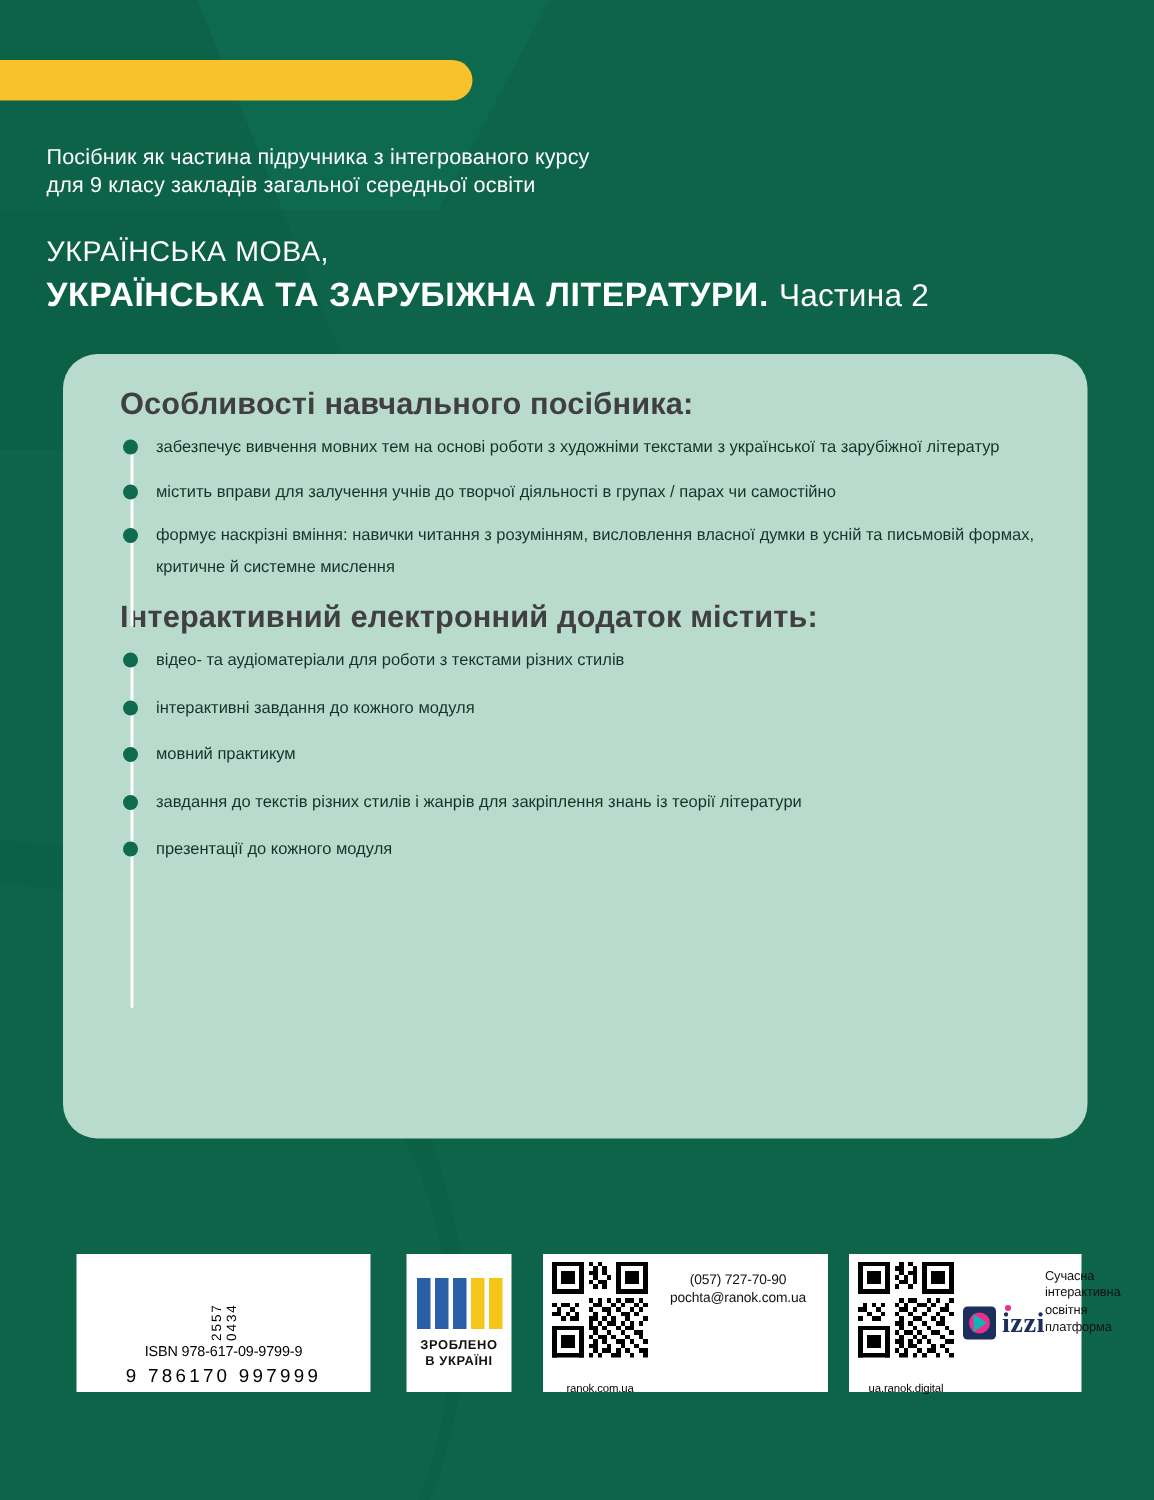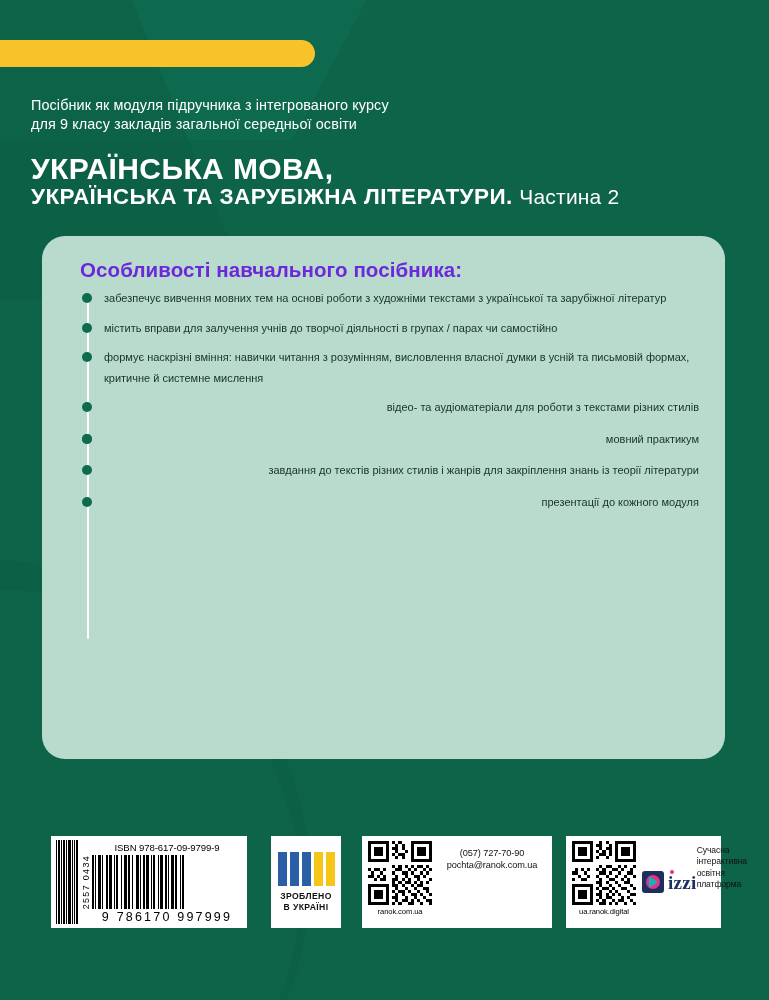--- a/index.html
+++ b/index.html
@@ -24,52 +24,52 @@
   
   .yellow-bar{position:absolute;left:-40px;top:40px;width:355px;height:27px;
     background:#f8c22b;border-radius:0 14px 14px 0;}
 
   
   .subtitle{position:absolute;left:31px;top:96px;width:600px;
     color:#ffffff;font-size:14.4px;line-height:19px;font-weight:400;
     letter-spacing:.1px;}
   .subtitle div{white-space:nowrap;}
   .maintitle{position:absolute;left:31px;top:155px;width:710px;color:#ffffff;}
-  .maintitle .l1{font-size:30px;font-weight:700;letter-spacing:.4px;line-height:28px;}
+  .maintitle .l1{font-size:19px;font-weight:400;letter-spacing:.4px;line-height:28px;}
   .maintitle .l2{font-size:22.5px;font-weight:700;letter-spacing:.4px;line-height:28px;
     white-space:nowrap;}
   .maintitle .part{font-weight:400;font-size:21px;letter-spacing:.2px;}
 
   
   .card{position:absolute;left:42px;top:236px;width:683px;height:523px;
     background:#b9dbcd;border-radius:23px;box-sizing:border-box;
     padding:14px 22px 10px 22px;}
 
-  .sec-head{color:#6d28d9;font-size:20.5px;font-weight:700;letter-spacing:.1px;
+  .sec-head{color:#404040;font-size:20.5px;font-weight:700;letter-spacing:.1px;
     margin:6px 0 4px 16px;line-height:28px;white-space:nowrap;}
   .sec-head.second{margin-top:10px;}
 
   ul.blist{list-style:none;margin:0;padding:0;position:relative;}
   ul.blist li{position:relative;padding:0 4px 0 40px;margin:0 0 9px 0;
     color:#17322a;font-size:11px;line-height:20.5px;}
-  ul.blist li.tight{margin-bottom:11px;text-align:right;}
+  ul.blist li.tight{margin-bottom:11px;}
   ul.blist li .dot{position:absolute;left:18px;top:5px;width:10px;height:10px;
     border-radius:50%;background:#0f6b4f;}
   ul.blist li b{font-weight:700;color:#0c3a2c;}
 
   
   .rail{position:absolute;left:22.5px;width:2.5px;background:#ffffff;border-radius:2px;}
 
   
   .footer{position:absolute;left:0;top:834px;width:769px;height:100px;}
   .badge{position:absolute;background:#ffffff;box-sizing:border-box;}
 
   
   .badge-barcode{left:51px;top:2px;width:196px;height:92px;padding:4px 5px;}
-  .bc-wrap{display:flex;height:100%;}
+  .bc-wrap{display:flex;height:100%;flex-direction:column;}
   .bc-side{writing-mode:vertical-rl;transform:rotate(180deg);
     font-family:"Liberation Sans",sans-serif;font-size:9px;letter-spacing:1.3px;
     color:#000;align-self:center;margin-right:1px;}
   .bc-sidebars{display:flex;gap:1px;align-items:stretch;margin-right:3px;}
   .bc-sidebars i{display:block;background:#000;width:1px;height:100%;}
   .bc-main{flex:1;display:flex;flex-direction:column;}
   .isbn{font-size:9.6px;color:#000;text-align:center;letter-spacing:-.1px;
     margin:2px 0 2px 0;white-space:nowrap;}
   .bars{flex:1;display:flex;align-items:stretch;gap:0;}
   .bars i{display:block;background:#000;}
@@ -83,21 +83,21 @@
   .ua-bars i{display:block;width:9px;height:34px;}
   .ua-bars i.b{background:#2a5fa8;}
   .ua-bars i.y{background:#f5c518;}
   .ua-txt{font-size:8.6px;font-weight:700;color:#111;text-align:center;
     line-height:11px;letter-spacing:.4px;}
 
   
   .badge-ranok{left:362px;top:2px;width:190px;height:92px;padding:5px 6px;
     display:flex;gap:6px;}
   .qr{display:block;}
-  .qr-cap{font-size:7.6px;color:#000;text-align:center;margin-top:2px;
+  .qr-cap{font-size:7.6px;color:#000;text-align:center;margin-top:16px;
     letter-spacing:-.1px;white-space:nowrap;}
   .ranok-right{flex:1;display:flex;flex-direction:column;}
   .ranok-top{display:flex;gap:5px;align-items:center;}
   .usi{color:#d6191b;font-weight:700;font-size:12.6px;line-height:13.5px;
     text-align:right;letter-spacing:-.2px;}
   .vline{width:1px;background:#555;align-self:stretch;margin:1px 0;}
   .nav-meth{font-size:9px;color:#111;line-height:12.4px;letter-spacing:-.1px;}
   .ranok-contacts{margin-top:6px;font-size:9.2px;color:#111;text-align:center;
     line-height:12px;letter-spacing:-.1px;}
 
@@ -127,21 +127,21 @@
 <div class="page">
 
   <div class="bg-shade-a"></div>
   <div class="bg-shade-b"></div>
   <div class="bg-arc"></div>
   <div class="bg-arc2"></div>
 
   <div class="yellow-bar"></div>
 
   <div class="subtitle">
-    <div>Посібник як модуля підручника з інтегрованого курсу</div>
+    <div>Посібник як частина підручника з інтегрованого курсу</div>
     <div>для 9 класу закладів загальної середньої освіти</div>
   </div>
 
   <div class="maintitle">
     <div class="l1">УКРАЇНСЬКА МОВА,</div>
     <div class="l2">
       <span>УКРАЇНСЬКА ТА ЗАРУБІЖНА ЛІТЕРАТУРИ.</span>
       <span class="part">Частина 2</span>
     </div>
   </div>
@@ -159,29 +159,31 @@
       <li>
         <span class="dot"></span>
         <span>містить вправи для залучення учнів до творчої діяльності в групах / парах чи самостійно</span>
       </li>
       <li>
         <span class="dot"></span>
         <span>формує наскрізні вміння: навички читання з розумінням, висловлення власної думки в усній та письмовій формах, критичне й системне мислення</span>
       </li>
     </ul>
 
+    <div class="sec-head second">Інтерактивний електронний додаток містить:</div>
 
     <ul class="blist">
       <div class="rail" style="top:12px;height:230px;"></div>
       <li class="tight">
         <span class="dot"></span>
         <span>відео- та аудіоматеріали для роботи з текстами різних стилів</span>
       </li>
       <li class="tight">
         <span class="dot"></span>
+        <span>інтерактивні завдання до кожного модуля</span>
       </li>
       <li class="tight">
         <span class="dot"></span>
         <span>мовний практикум</span>
       </li>
       <li class="tight">
         <span class="dot"></span>
         <span>завдання до текстів різних стилів і жанрів для закріплення знань із теорії літератури</span>
       </li>
       <li class="tight">

